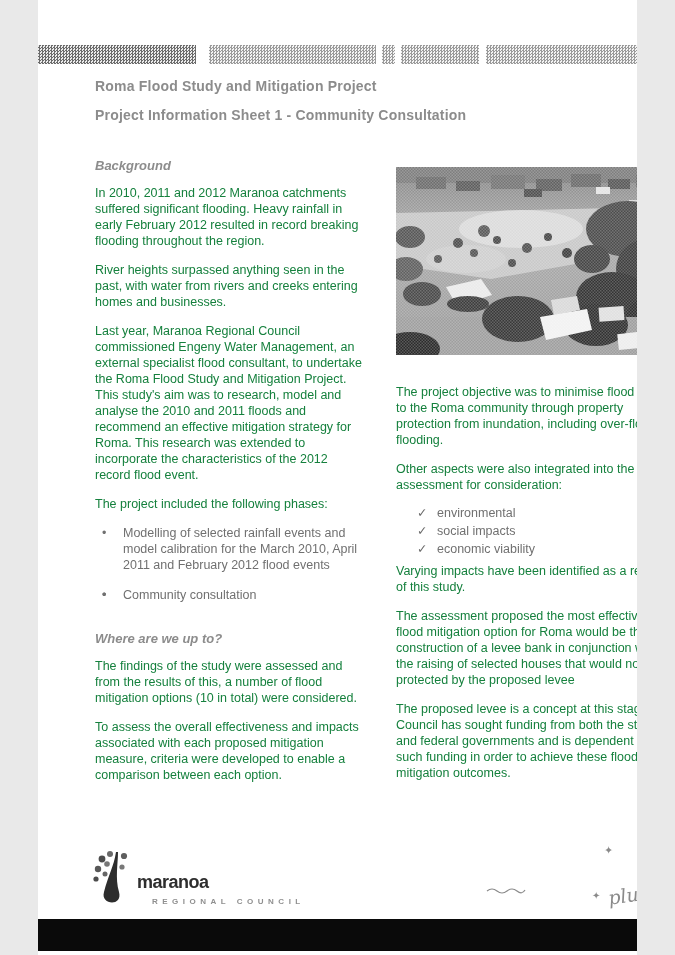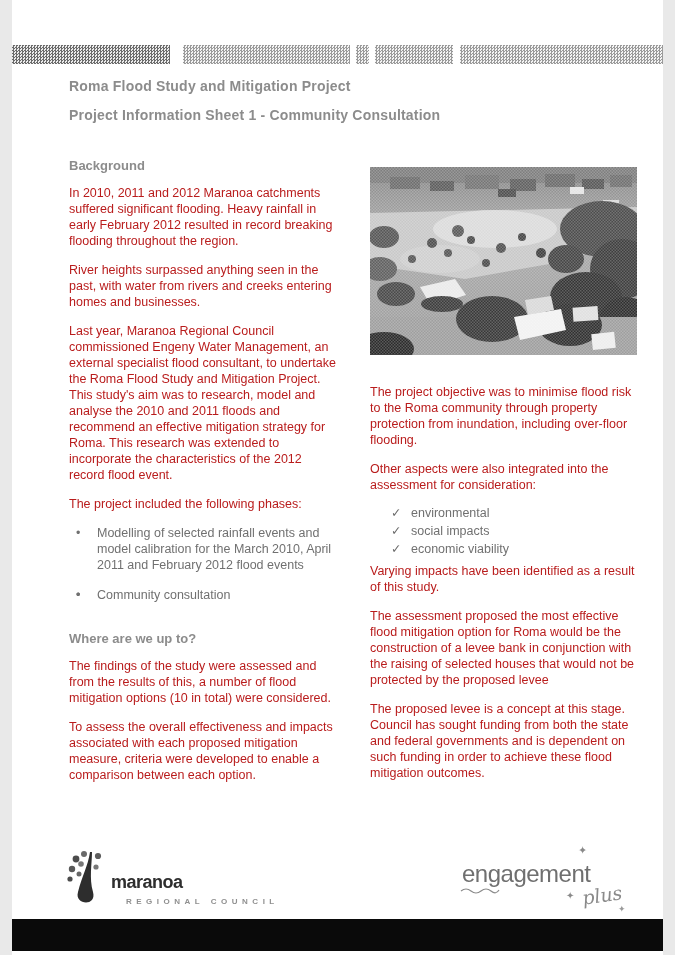--- a/index.html
+++ b/index.html
@@ -1,35 +1,35 @@
 <!DOCTYPE html>
 <html><head>
 <meta charset="utf-8">
 <style>
   html,body{margin:0;padding:0;background:#e9e9e9;}
   .page{
-    position:relative;width:651px;height:955px;background:#ffffff;
+    position:relative;width:599px;height:955px;background:#ffffff;
     font-family:"Liberation Sans","DejaVu Sans",sans-serif;
     overflow:hidden;margin:0 auto;
   }
   
   .bar-seg{position:absolute;top:45px;height:19px;}
   .bar-dark{background:repeating-conic-gradient(#6b6b6b 0% 25%,#ececec 0% 50%) 0 0/3px 3px;}
   .bar-light{background:repeating-conic-gradient(#9a9a9a 0% 25%,#f4f4f4 0% 50%) 0 0/3px 3px;}
   
   .doc-title{position:absolute;left:57px;top:78px;font-size:14px;font-weight:bold;
     color:#8c8c8c;letter-spacing:.2px;}
   .doc-subtitle{position:absolute;left:57px;top:107px;font-size:14px;font-weight:bold;
     color:#8c8c8c;letter-spacing:.2px;}
   
   .col-left{position:absolute;left:57px;top:158px;width:268px;}
   .col-right{position:absolute;left:358px;top:155px;width:268px;margin-top:12px;}
-  .sec-heading{font-size:13px;font-weight:bold;color:#8c8c8c;margin:0 0 12px 0;}
+  .sec-heading{font-size:13px;font-weight:bold;color:#8c8c8c;margin:0 0 12px 0;font-style:italic;}
   .sec-heading.where{margin-top:28px;}
-  p.body{font-size:12.5px;line-height:16px;color:#b91c1c;margin:0 0 13px 0;}
+  p.body{font-size:12.5px;line-height:16px;color:#15803d;margin:0 0 13px 0;}
   ul.phases{list-style:none;margin:7px 0 0 0;padding:0;}
   ul.phases li{position:relative;padding-left:28px;margin:0 0 14px 0;
     font-size:12.5px;line-height:16px;color:#707070;}
   ul.phases .bullet{position:absolute;left:7px;top:0;color:#707070;}
   ul.aspects{list-style:none;margin:12px 0 5px 0;padding:0;}
   ul.aspects li{position:relative;padding-left:41px;margin:0 0 1px 0;
     font-size:12.5px;line-height:17px;color:#707070;}
   ul.aspects .check{position:absolute;left:21px;top:0;color:#6a6a6a;}
   
   .photo{width:267px;height:188px;margin:0 0 25px 0;}
@@ -194,21 +194,20 @@
       <circle cx="12" cy="24" r="2.5" fill="#666666"></circle>
       <circle cx="31" cy="6" r="3.1" fill="#5e5e5e"></circle>
       <circle cx="29" cy="17" r="2.6" fill="#787878"></circle>
     </svg>
     <span class="word">maranoa</span>
     <span class="tagline">REGIONAL COUNCIL</span>
   </div>
 
   <div class="engagement">
     <span class="sparkle-top">✦</span>
-    <span class="word">engagement</span>
     <svg class="squiggle" width="40" height="8" viewBox="0 0 40 8" aria-hidden="true">
       <path d="M1,5 Q6,1 11,5 T21,5 T31,5 T39,4" fill="none" stroke="#8a8a8a" stroke-width="1.2"></path>
     </svg>
     <span class="sparkle-mid">✦</span>
     <span class="script">plus</span>
     <span class="sparkle-bot">✦</span>
   </div>
 
   <div class="footer-bar"></div>
 

